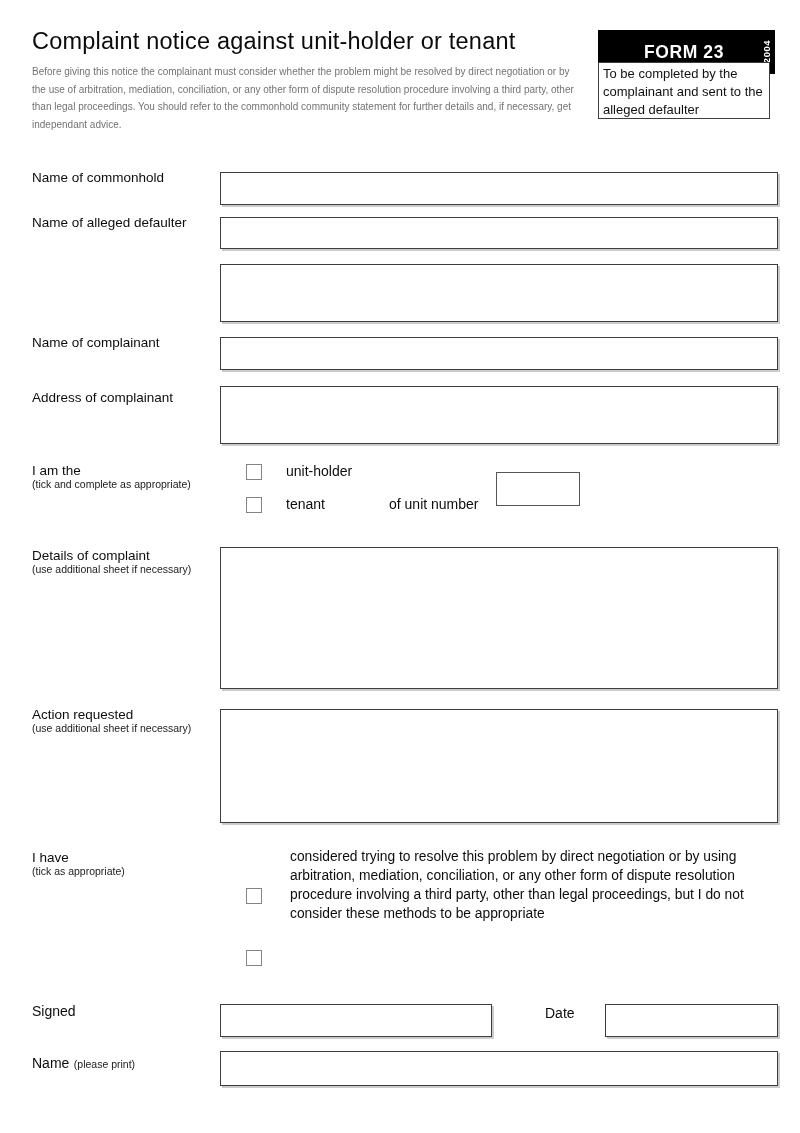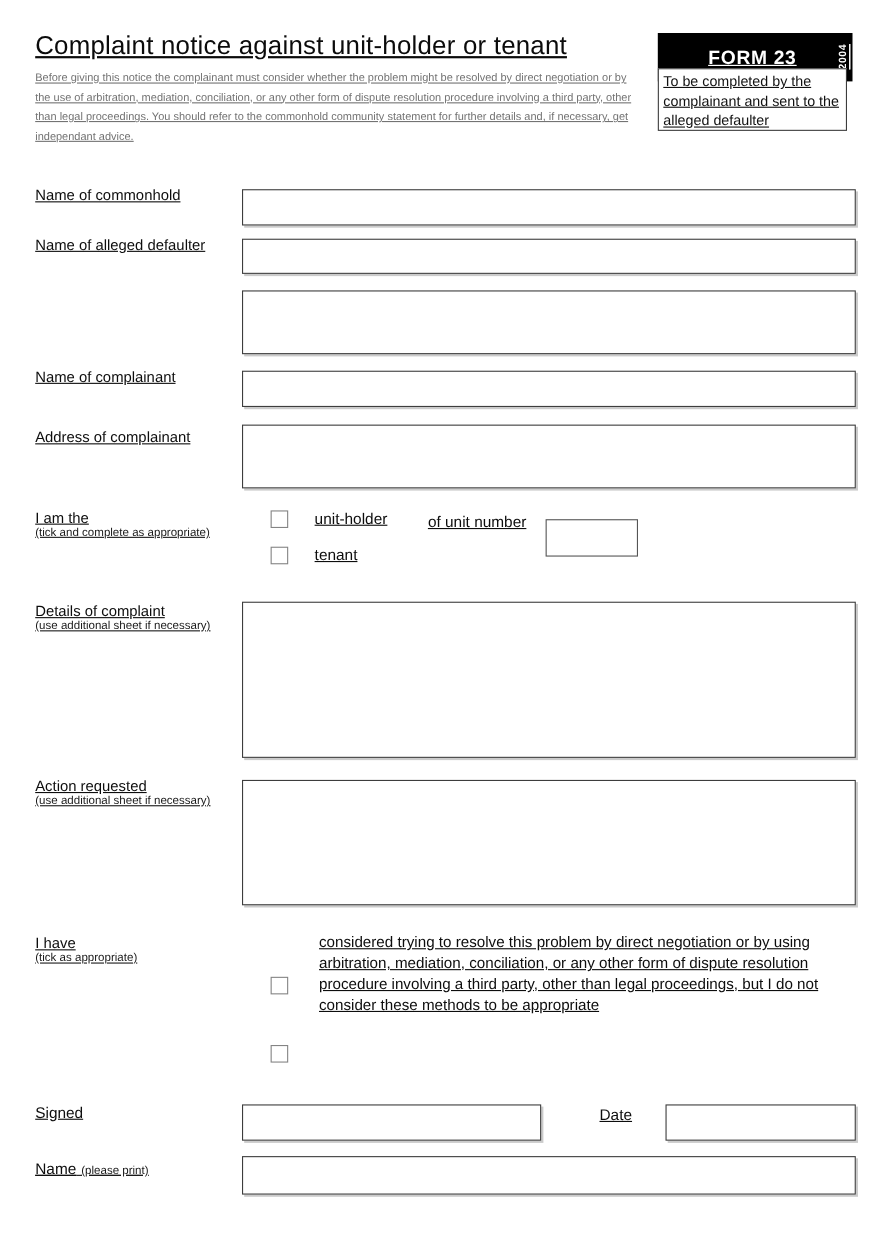--- a/index.html
+++ b/index.html
@@ -1,15 +1,15 @@
 <!DOCTYPE html>
 <html><head>
 <meta charset="utf-8">
 <style>
-  * { box-sizing: border-box; margin: 0; padding: 0; text-decoration: underline; }
+  * { box-sizing: border-box; margin: 0; padding: 0; }
   html, body { background: #ffffff; }
   body { font-family: "Liberation Sans", "DejaVu Sans", sans-serif; color: #111; }
   .page {
     position: relative;
     width: 800px;
     height: 1133px;
     background: #ffffff;
     overflow: hidden;
   }
   .abs { position: absolute; }
@@ -114,21 +114,21 @@
 
   <div class="abs lbl" style="left:32px; top:463px;">I am the</div>
   <div class="abs sublbl" style="left:32px; top:478px;">(tick and complete as appropriate)</div>
 
   <div class="abs cb" style="left:246px; top:464px;"></div>
   <div class="abs optlbl" style="left:286px; top:463px;">unit-holder</div>
 
   <div class="abs cb" style="left:246px; top:497px;"></div>
   <div class="abs optlbl" style="left:286px; top:496px;">tenant</div>
 
-  <div class="abs lbl" style="left:389px; top:466px; font-size:14px;">of unit number</div>
+  <div class="abs lbl" style="left:389px; top:496px; font-size:14px;">of unit number</div>
   <input class="abs fbox" style="left: 496px; top: 472px; width: 84px; height: 34px; box-shadow: none; border-color: rgb(85, 85, 85);" value="">
 
   <div class="abs lbl" style="left:32px; top:548px;">Details of complaint</div>
   <div class="abs sublbl" style="left:32px; top:563px;">(use additional sheet if necessary)</div>
   <textarea class="abs fbox" style="left: 220px; top: 547px; width: 558px; height: 142px;" value=""></textarea>
 
   <div class="abs lbl" style="left:32px; top:707px;">Action requested</div>
   <div class="abs sublbl" style="left:32px; top:722px;">(use additional sheet if necessary)</div>
   <textarea class="abs fbox" style="left: 220px; top: 709px; width: 558px; height: 114px;" value=""></textarea>
 

